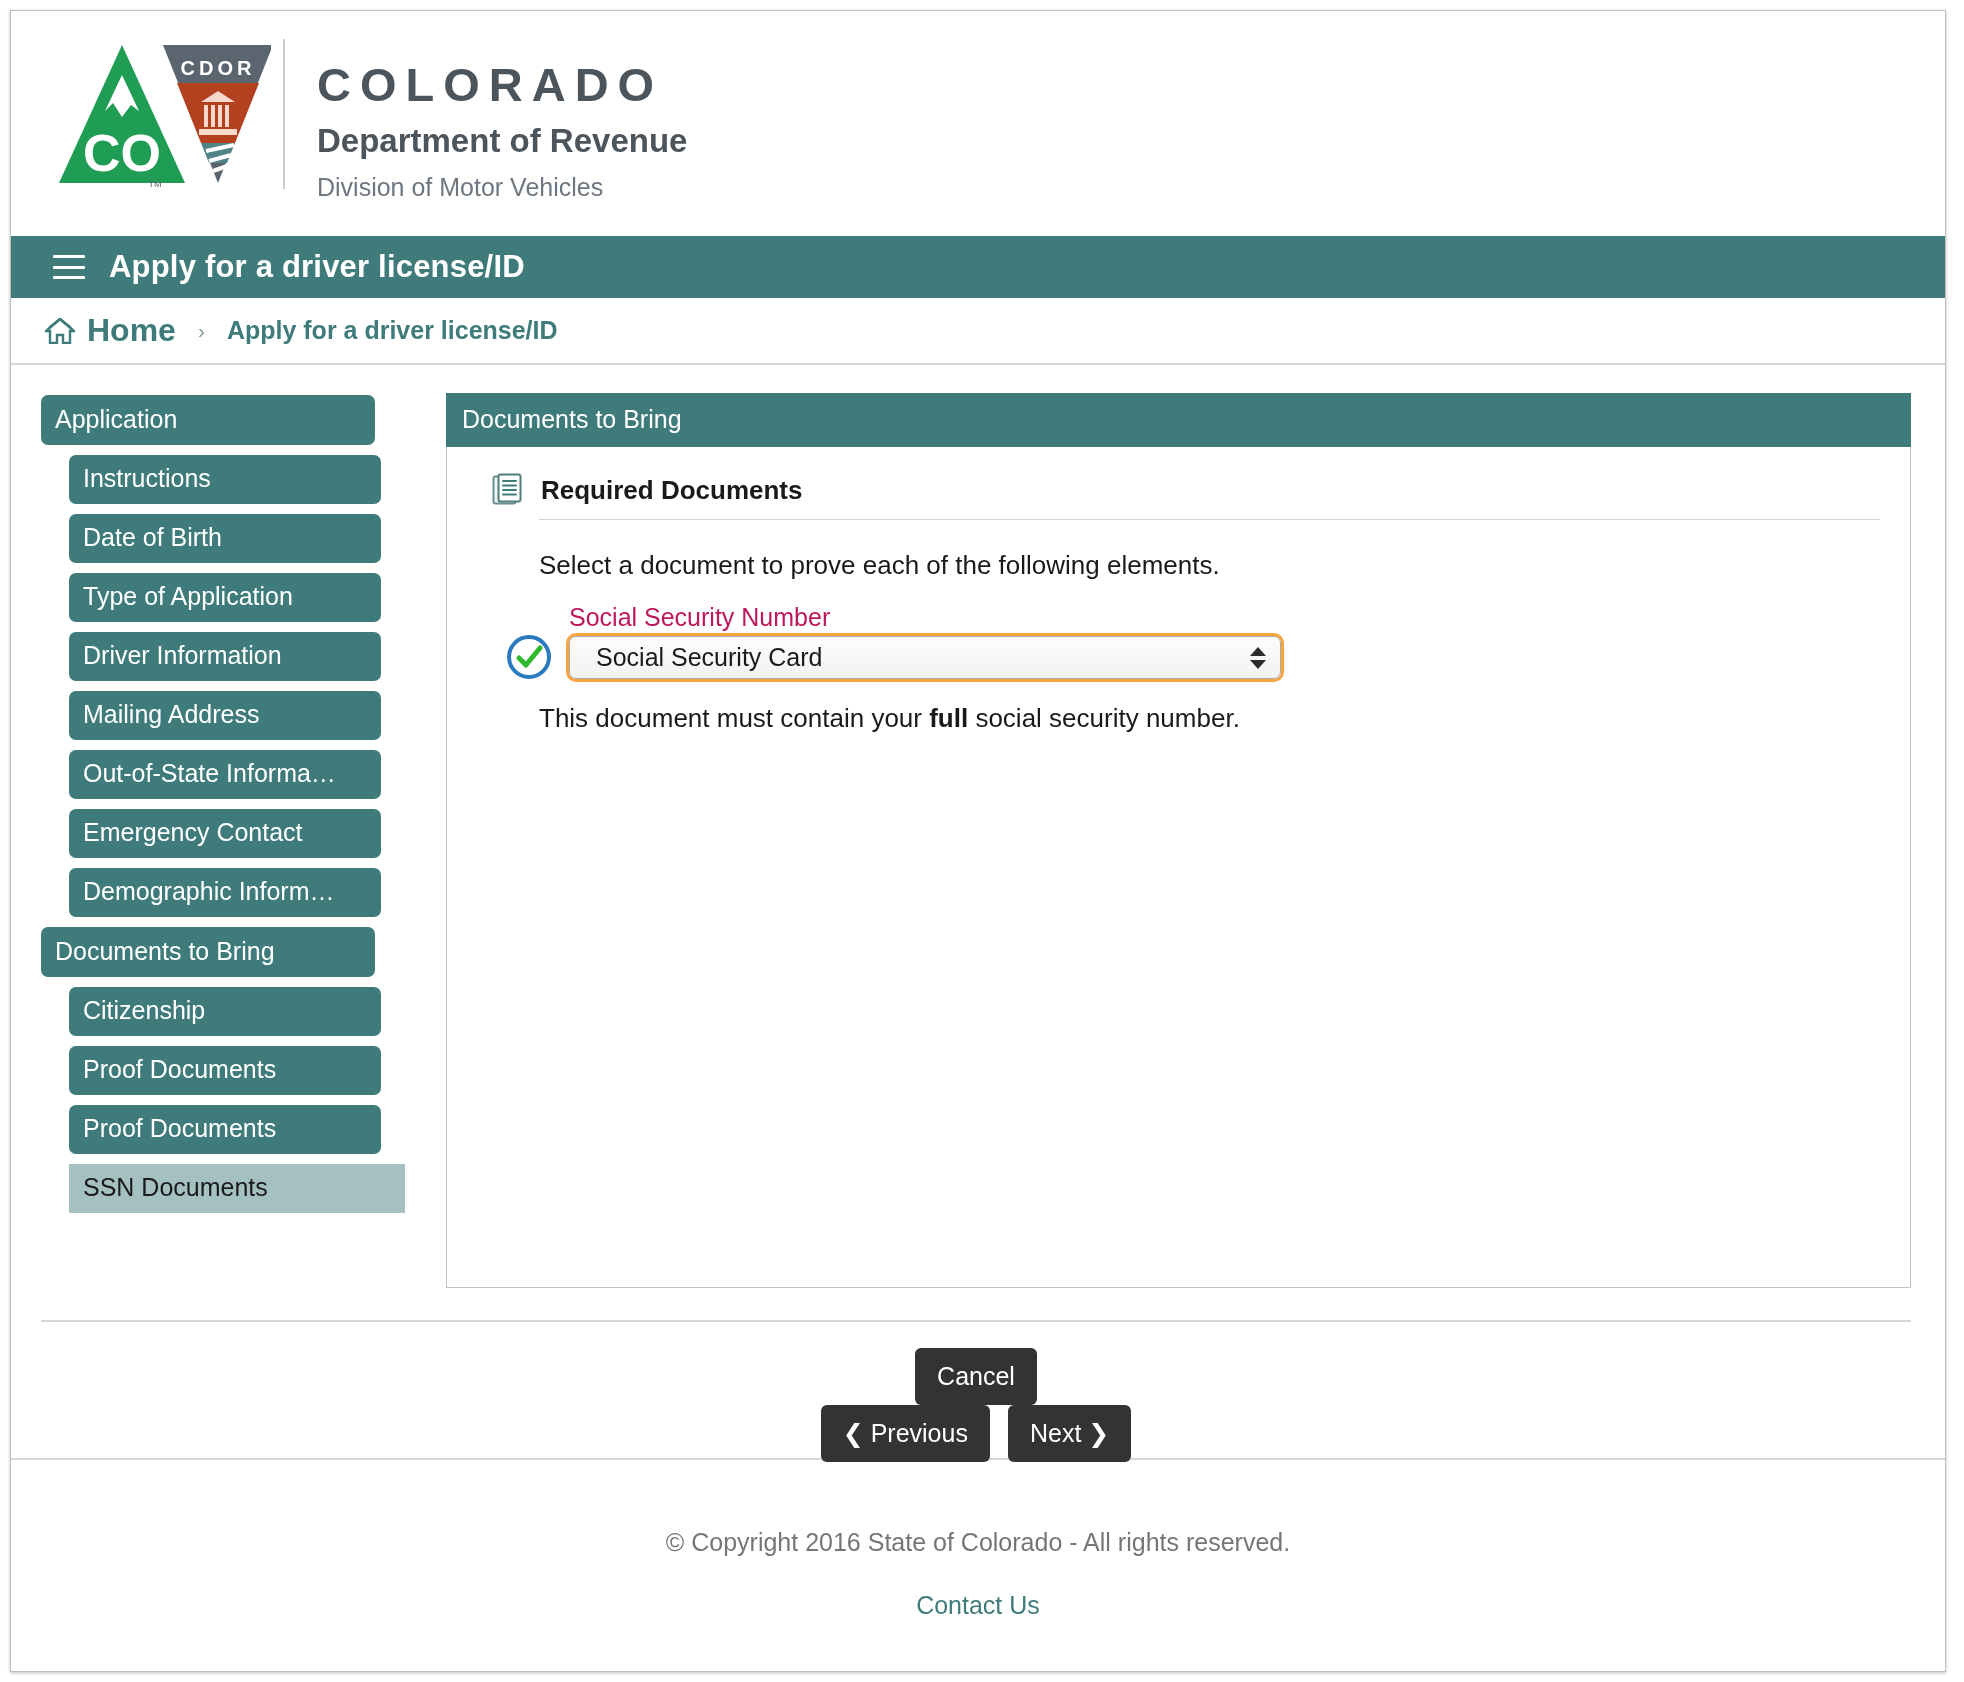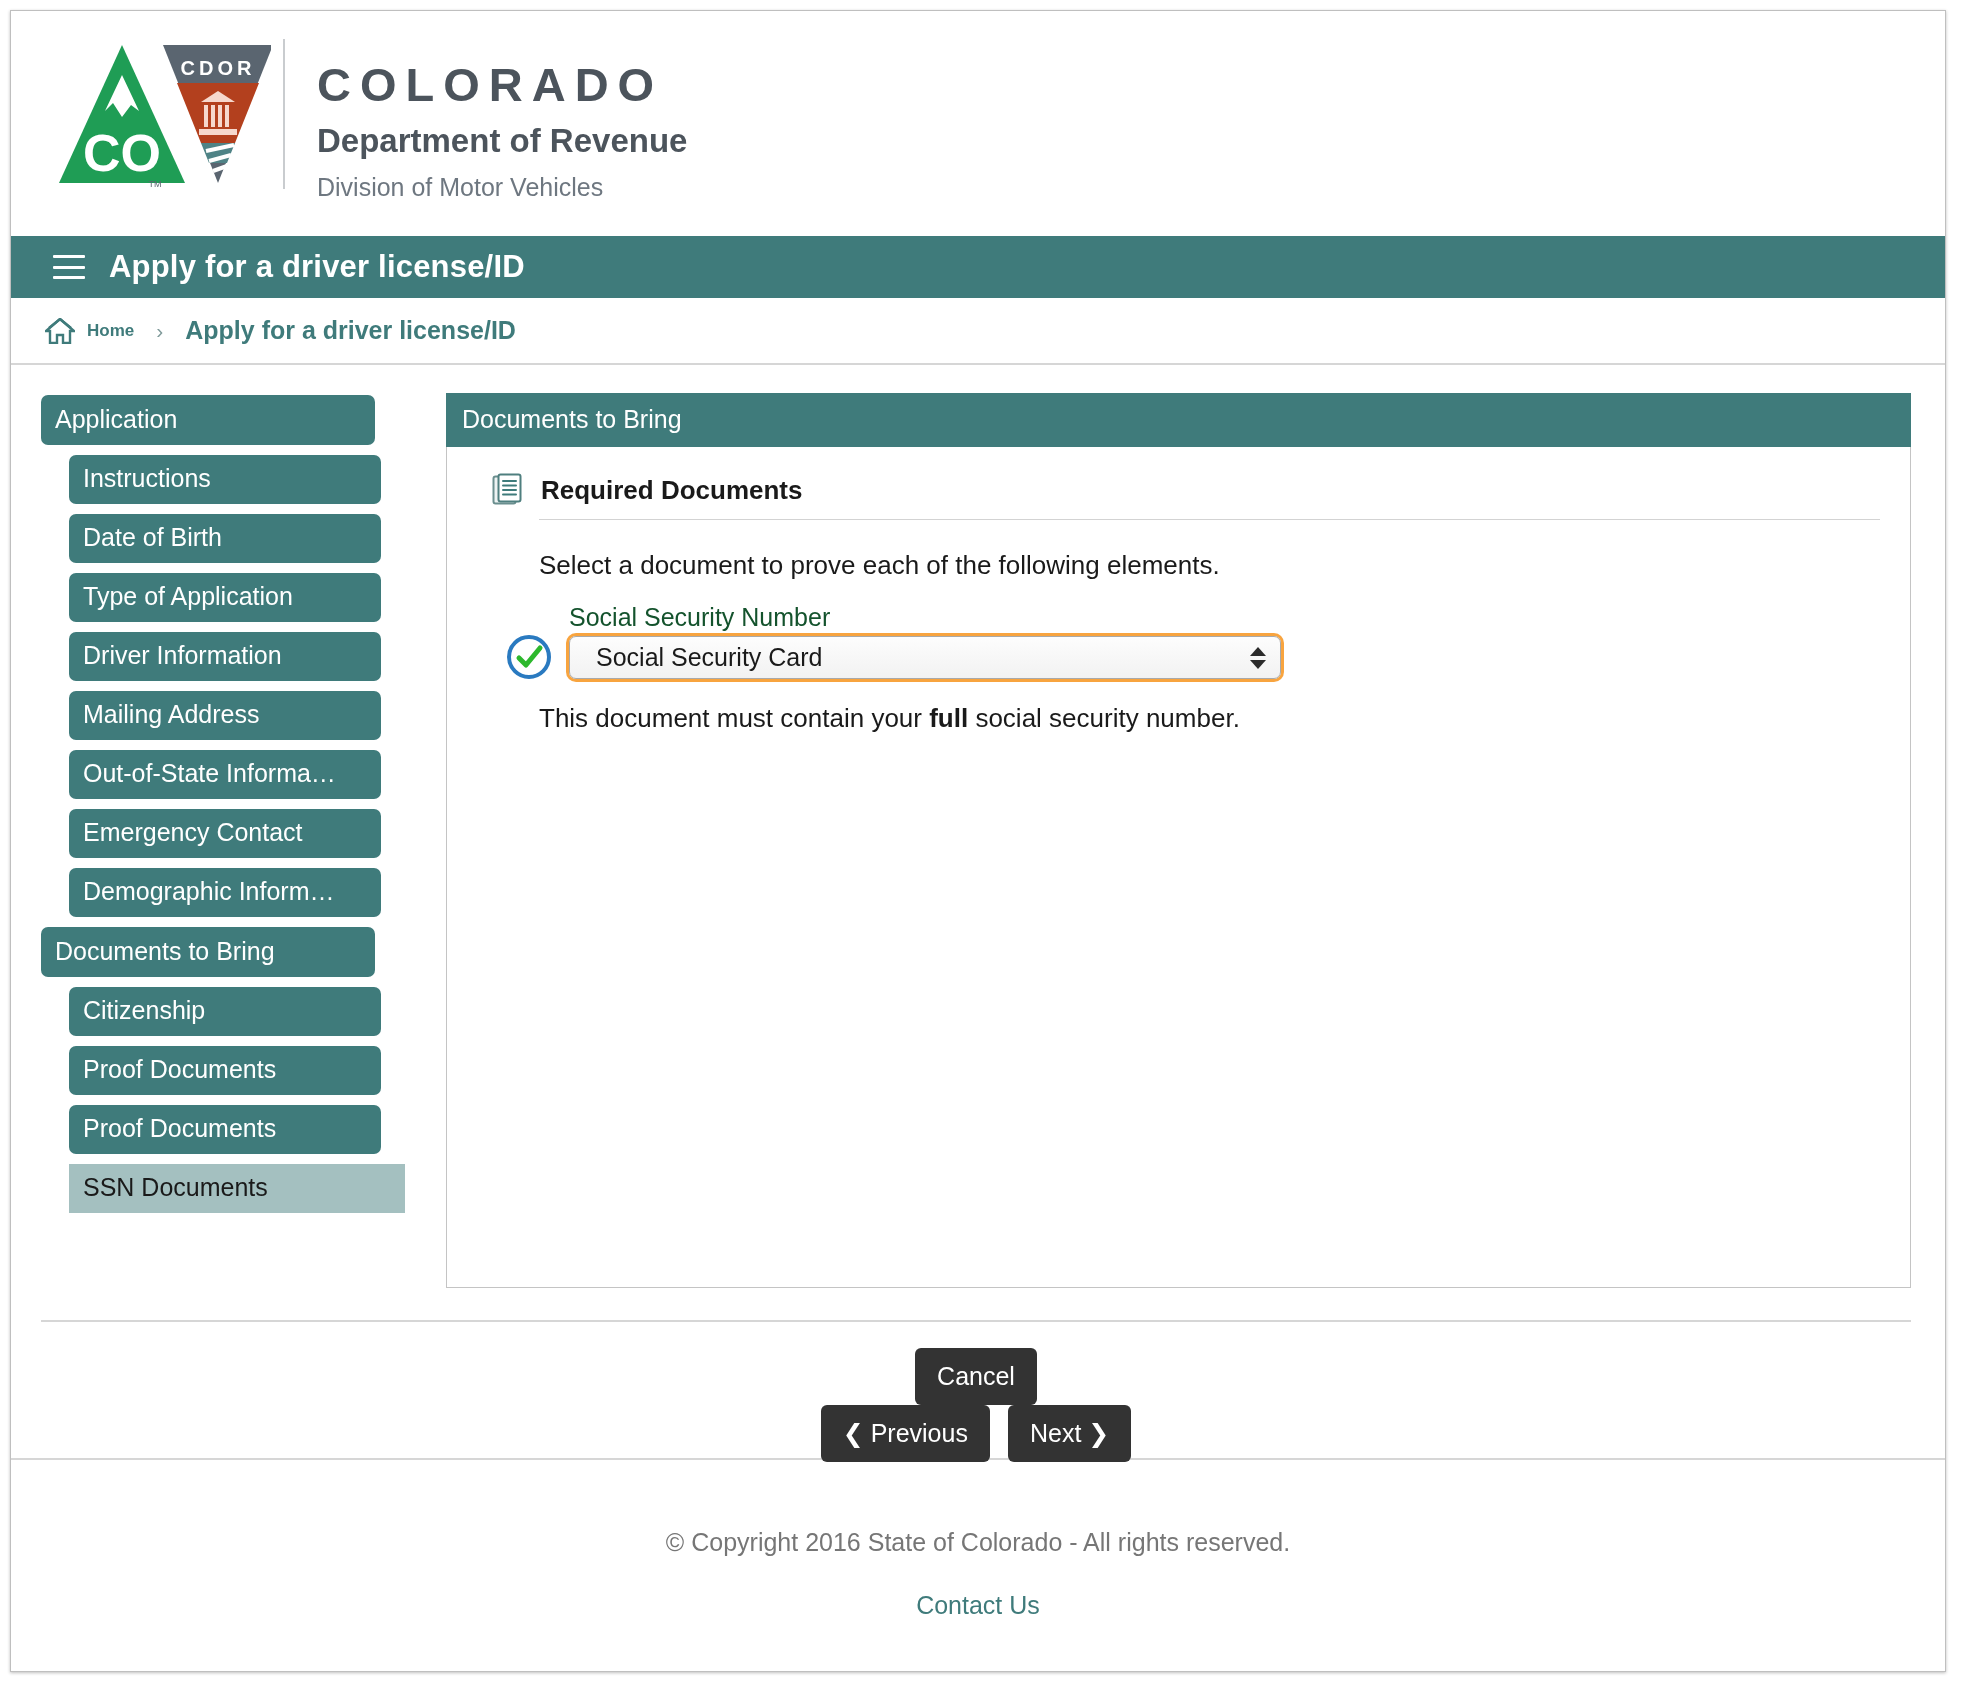--- a/index.html
+++ b/index.html
@@ -122,21 +122,21 @@
     box-sizing: border-box;
   }
   .bc-home-icon {
     width: 30px;
     height: 26px;
     margin-right: 12px;
     flex: none;
   }
   .bc-link {
     color: #3f7b7b;
-    font-size: 17px;
+    font-size: 32px;
     font-weight: bold;
     text-decoration: none;
     cursor: pointer;
     text-align: right;
   }
   .bc-sep {
     color: #7f9a9a;
     font-size: 21px;
     margin: 0 22px;
   }
@@ -259,21 +259,21 @@
     width: 48px;
     height: 48px;
     flex: none;
     margin: 30px 16px 0 0;
   }
   .field-col {
     flex: 1;
   }
   .field-label {
     font-size: 25px;
-    color: #14532d;
+    color: #be185d;
     margin-bottom: 4px;
   }
   .select-wrap {
     position: relative;
     width: 712px;
     height: 43px;
     border-radius: 7px;
     background: linear-gradient(#fdfdfd, #f2f2f2);
     border: 1px solid #a9a9a9;
     box-shadow: 0 0 0 3px rgba(247,148,29,0.85);

